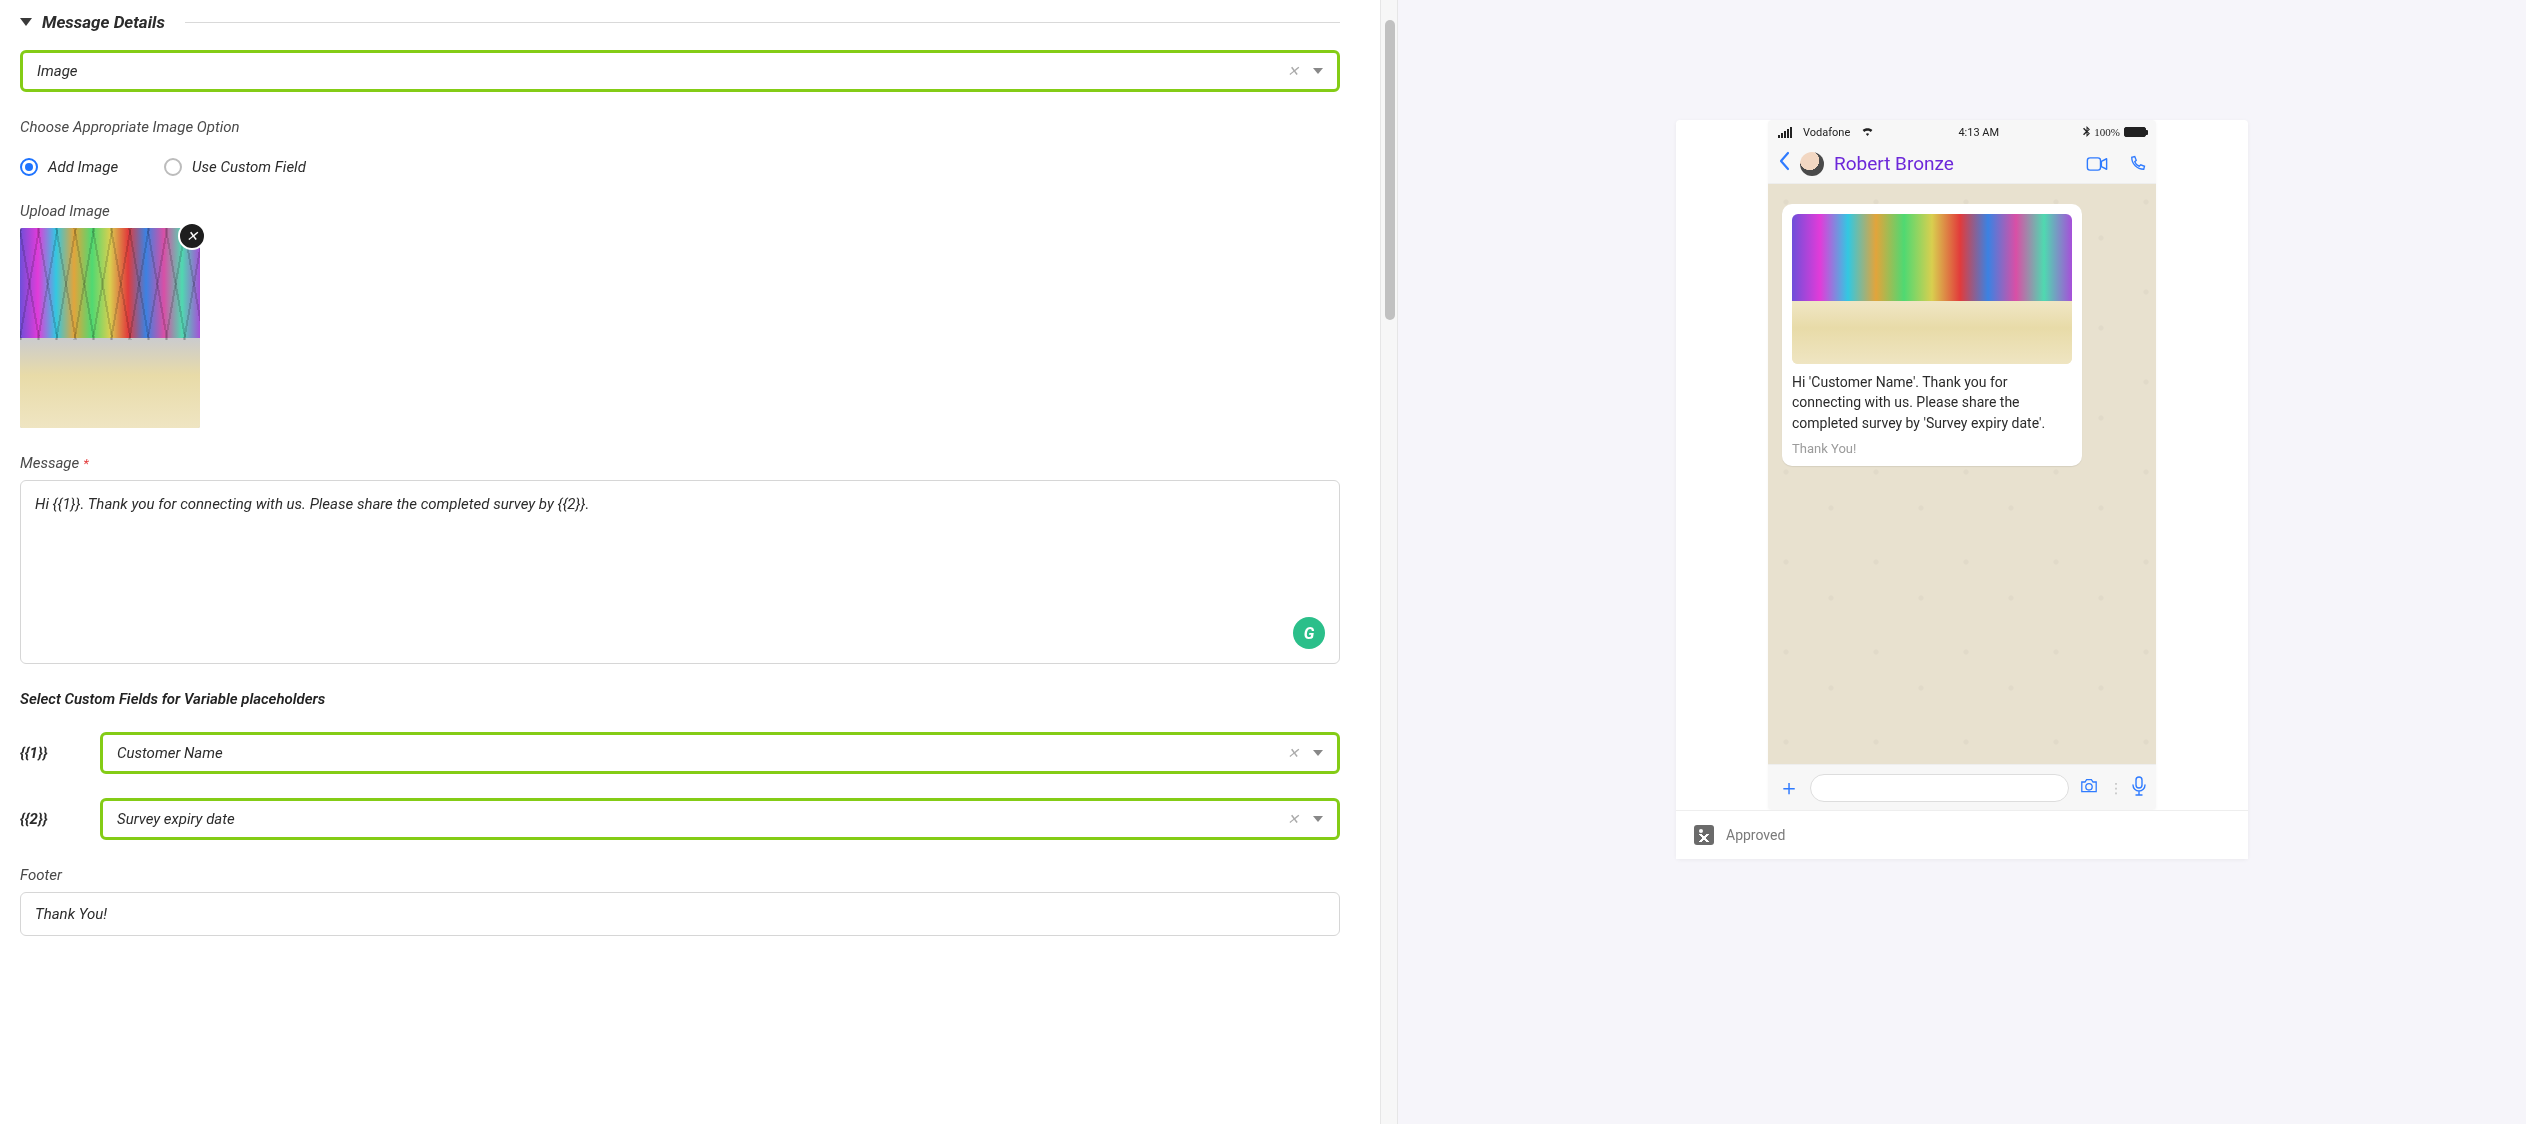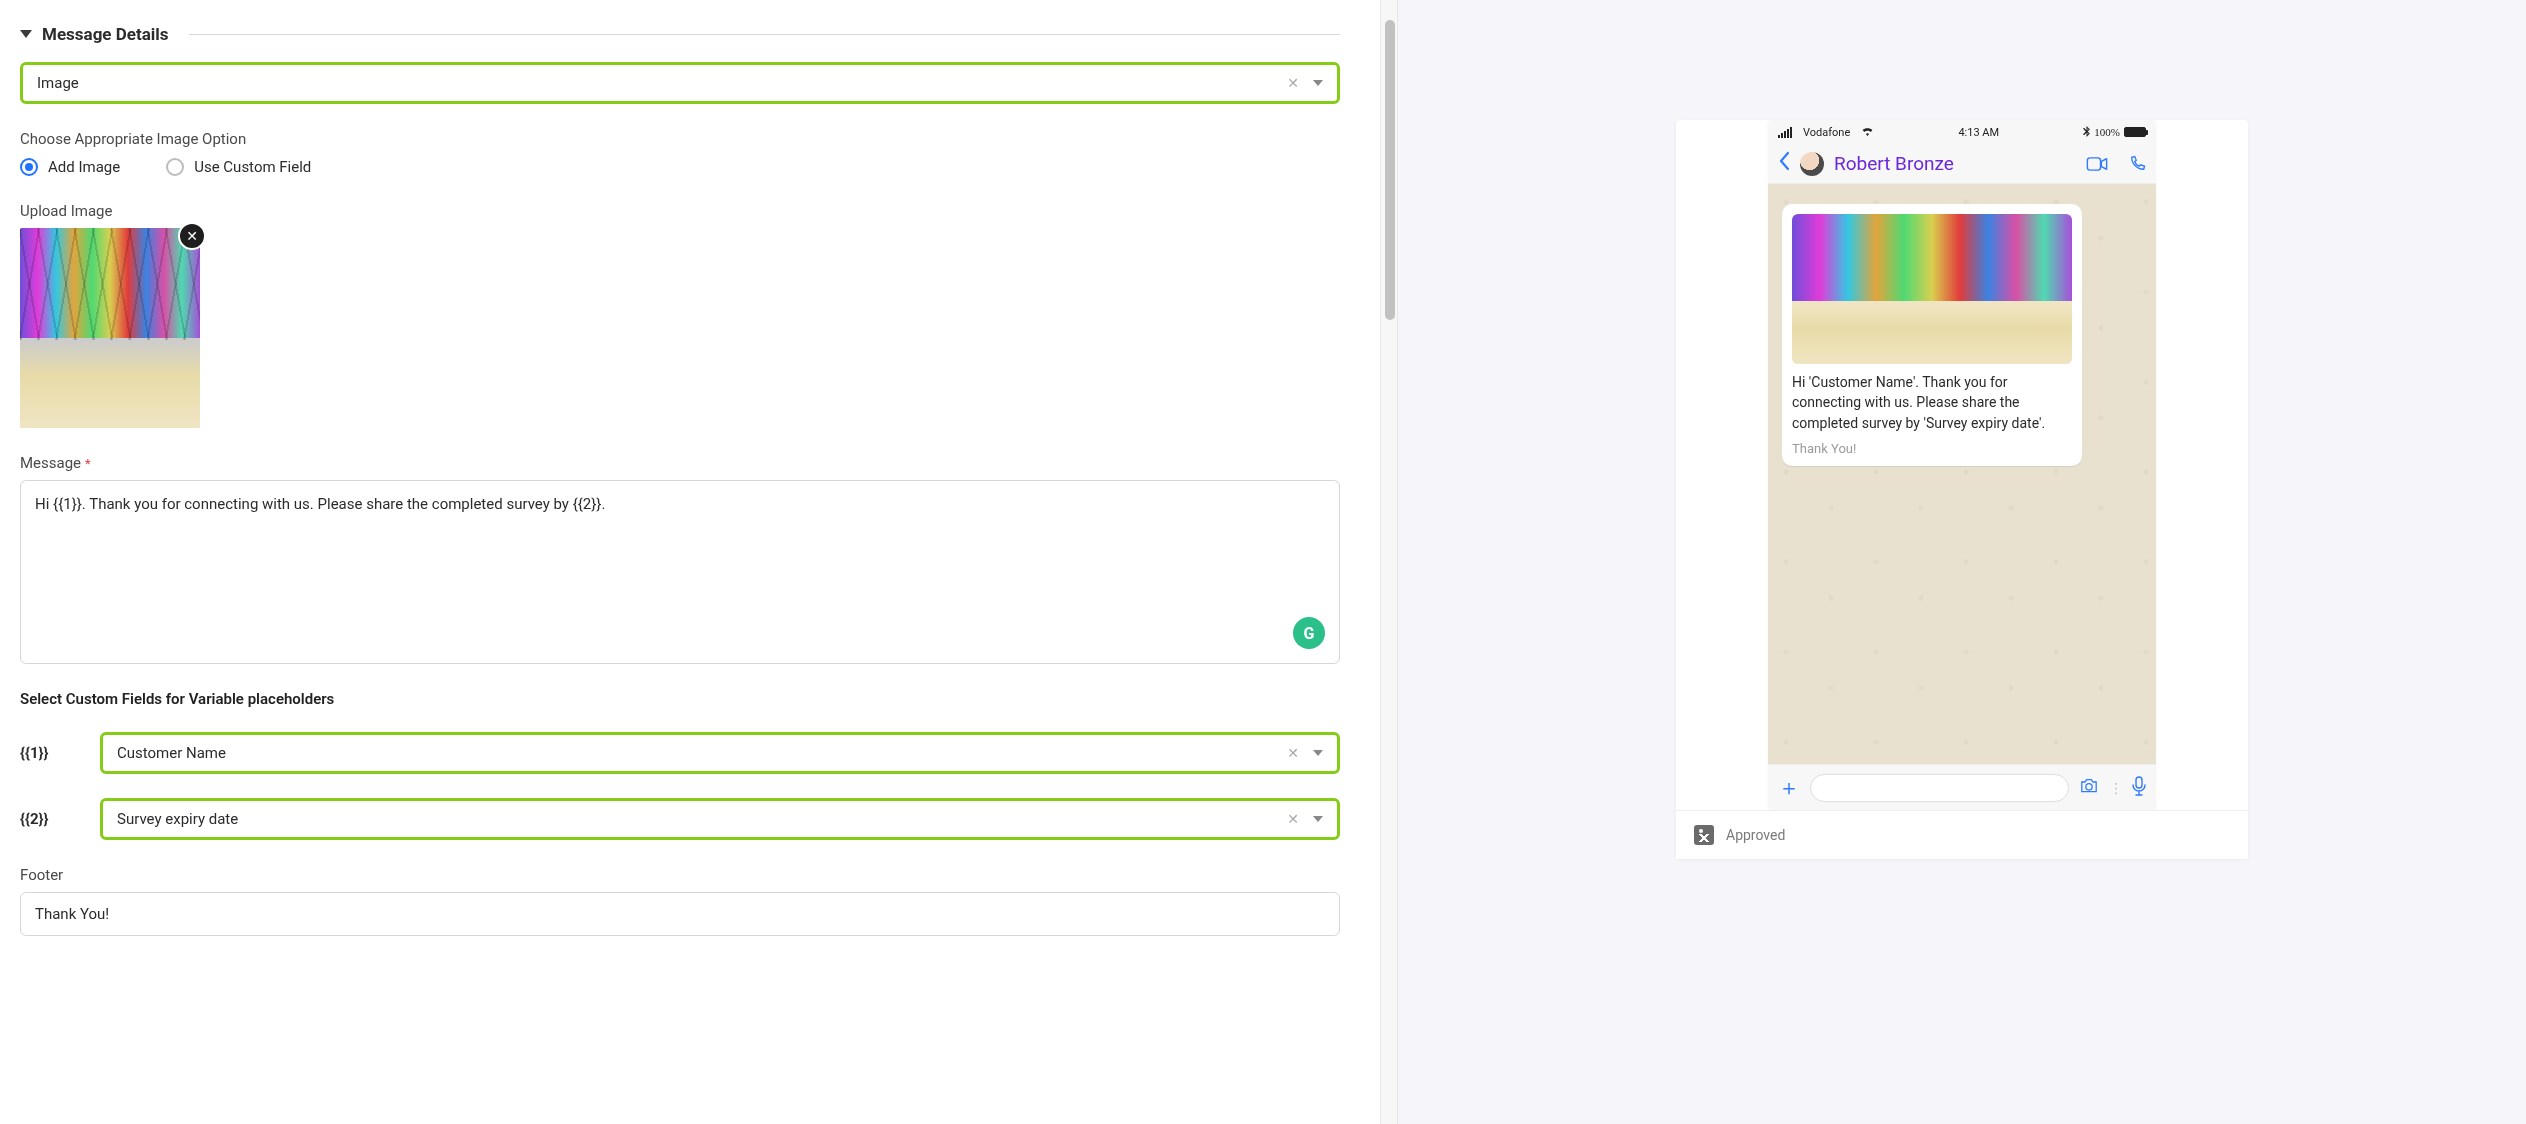--- a/index.html
+++ b/index.html
@@ -10,23 +10,24 @@
   background: #fff;
   display: flex;
   height: 1124px;
   width: 2526px;
   overflow: hidden;
 }
 
 
 .left-panel {
   width: 1380px;
-  padding: 24px 40px 20px 20px;
+  padding: 12px 40px 20px 20px;
   overflow-y: auto;
   position: relative;
+  font-style: italic;
 }
 .separator-line {
   width: 18px;
   background: #f7f7f7;
   border-left: 1px solid #e6e6e6;
   border-right: 1px solid #e6e6e6;
   position: relative;
 }
 .scroll-thumb {
   position: absolute;
@@ -95,21 +96,21 @@
 }
 .select-box .val { flex:1; font-size:15px; color:#2c2c2c; }
 .select-box .clear { color:#aaa; font-size:14px; margin-right:14px; cursor:pointer; }
 .select-box .chev {
   width:0;height:0;
   border-left:5px solid transparent;
   border-right:5px solid transparent;
   border-top:6px solid #888;
 }
 
-.radio-row { display:flex; gap:46px; align-items:flex-start; margin-top:10px; }
+.radio-row { display:flex; gap:46px; align-items:flex-start; margin-top:22px; }
 .radio-item { display:flex; align-items:center; gap:10px; font-size:15px; color:#2c2c2c; }
 .radio-outline {
   width:18px;height:18px;border:2px solid #1e73ff;border-radius:50%;
   display:flex;align-items:center;justify-content:center;
 }
 .radio-outline.sel::after {
   content:"";width:8px;height:8px;background:#1e73ff;border-radius:50%;
 }
 .radio-outline.unsel { border-color:#bcbcbc; }
 

